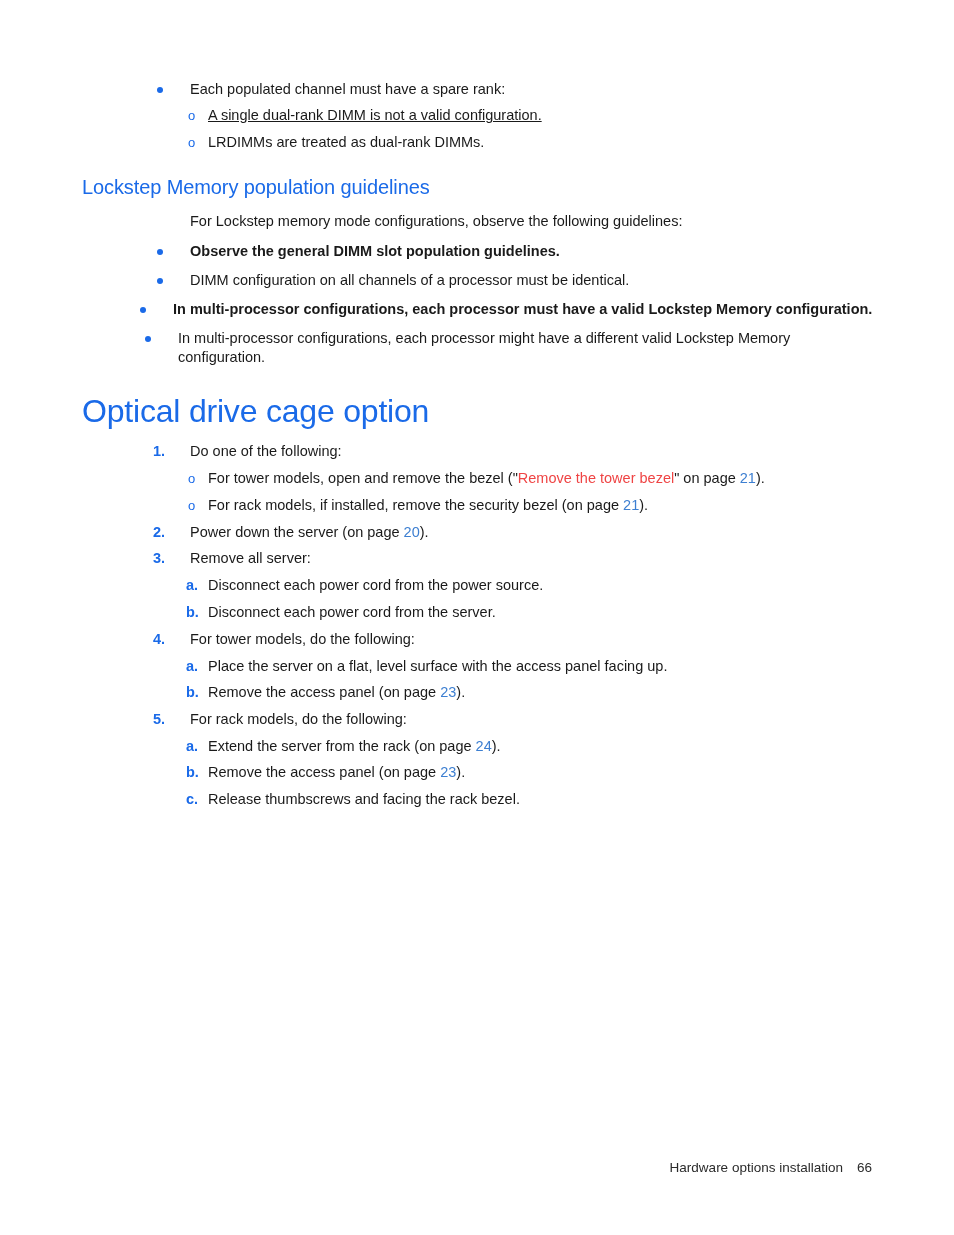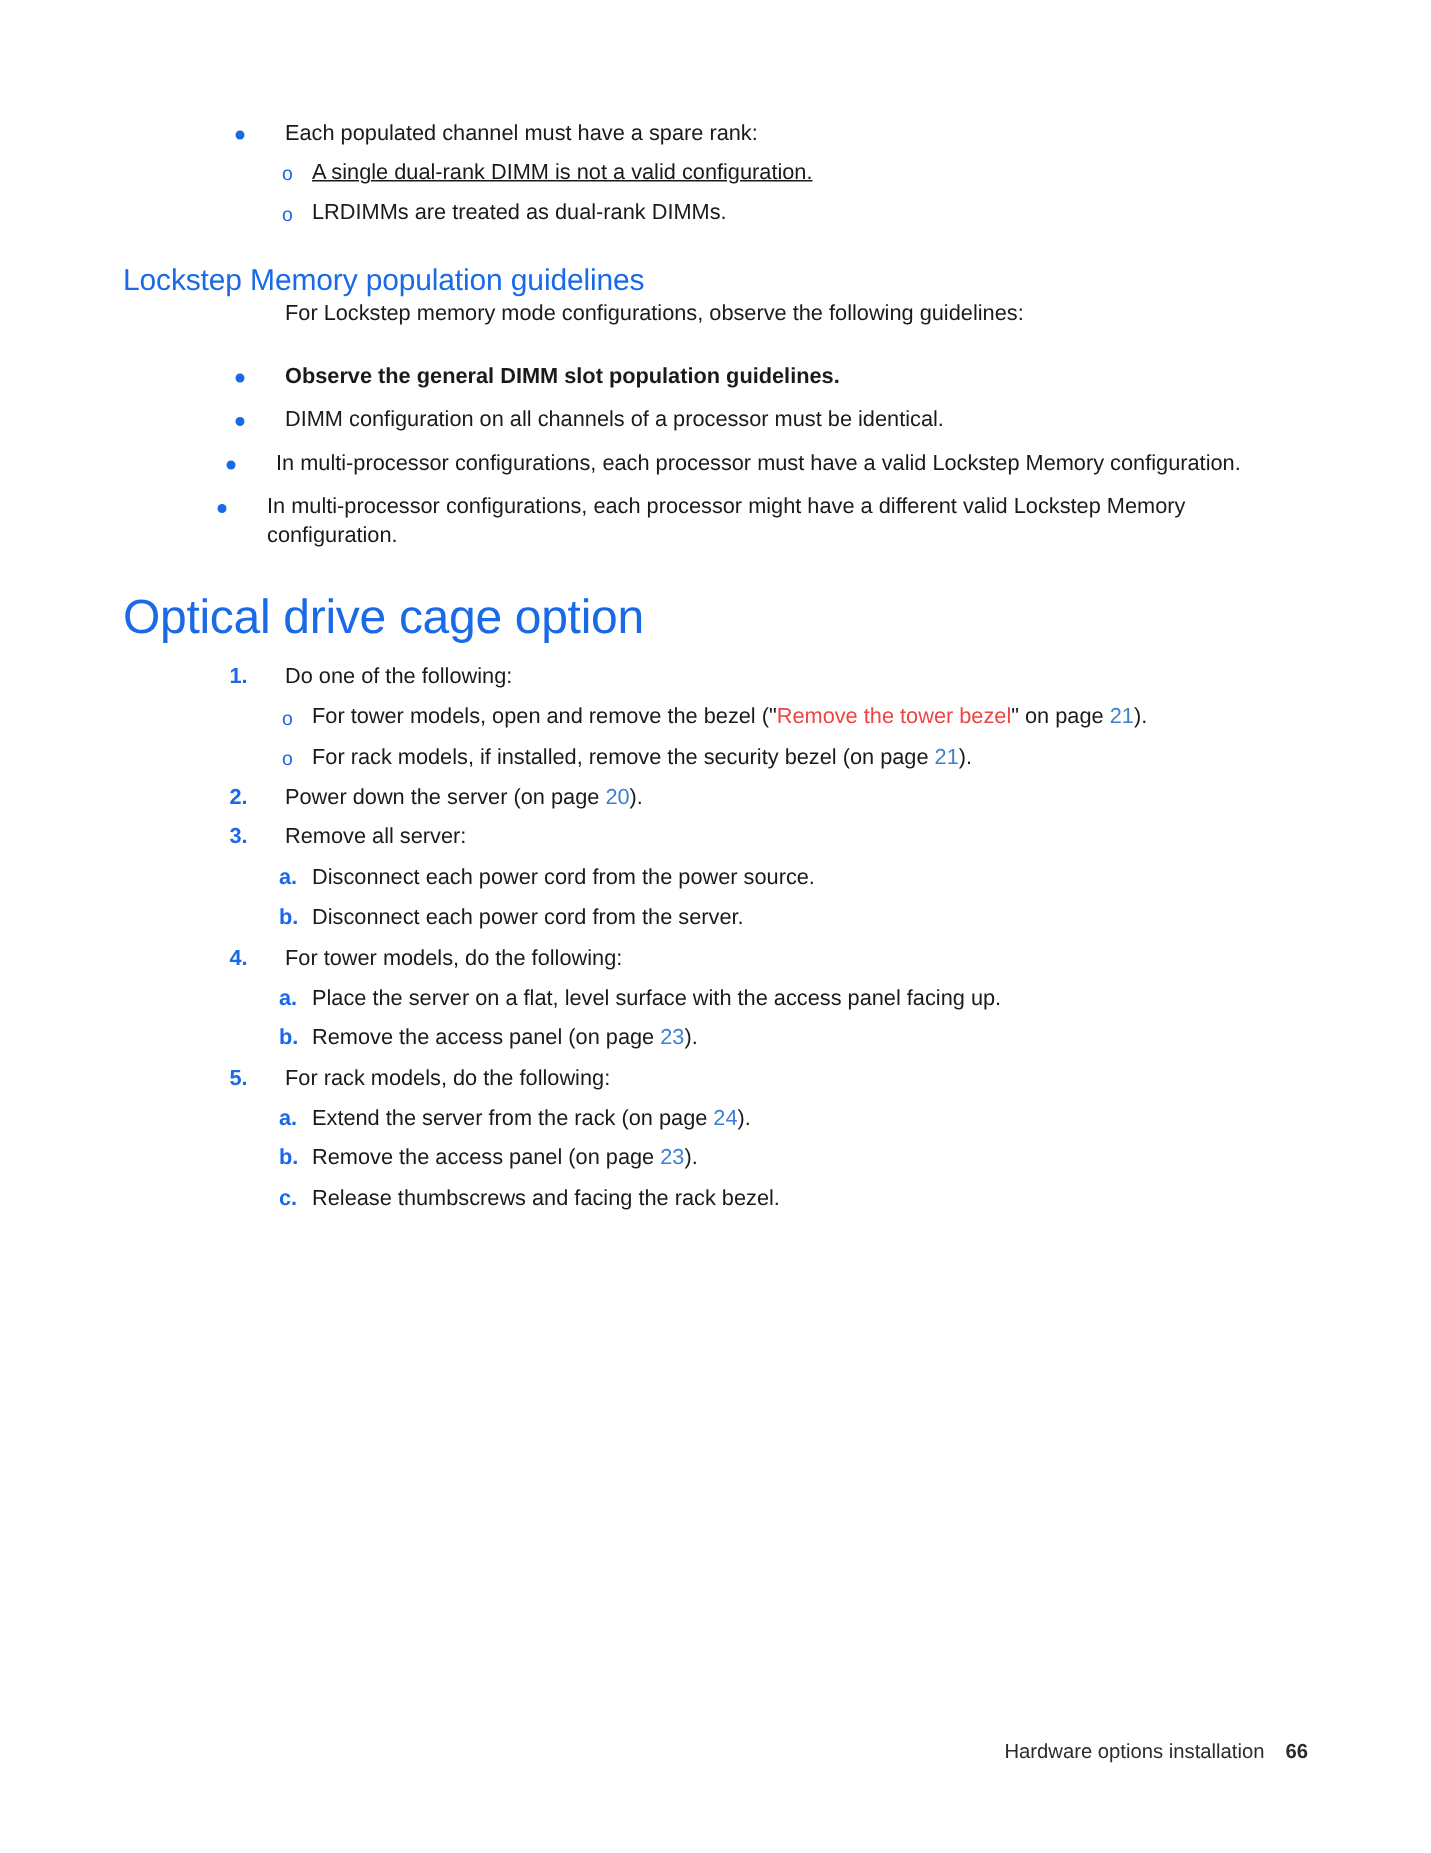--- a/index.html
+++ b/index.html
@@ -129,21 +129,20 @@
     left: 0;
     top: 1159px;
     width: 872px;
     text-align: right;
     font-size: 13.5px;
     line-height: 18px;
     color: #2b2b2b;
   }
   .footer .fnum {
     margin-left: 14px;
-    font-weight: bold;
   }
 </style>
 </head>
 <body>
 
 <div class="page">
   <div class="content">
 
     <div class="row" style="left:157px; top:80px; width:740px;">
       <span class="marker bullet-dot" style="left:0px; top:7px;"></span>
@@ -155,33 +154,33 @@
       <span class="txt" style="margin-left:20px;text-decoration:underline;">A single dual-rank DIMM is not a valid configuration.</span>
     </div>
 
     <div class="row" style="left:188px; top:133px; width:710px;">
       <span class="marker bullet-o" style="left:0px; top:0px;">o</span>
       <span class="txt" style="margin-left:20px;">LRDIMMs are treated as dual-rank DIMMs.</span>
     </div>
 
     <h2 class="doc-h2">Lockstep Memory population guidelines</h2>
 
-    <p class="body-para" style="left:190px; top:200px; width:700px;">For Lockstep memory mode configurations, observe the following guidelines:</p>
+    <p class="body-para" style="left:190px; top:212px; width:700px;">For Lockstep memory mode configurations, observe the following guidelines:</p>
 
     <div class="row" style="left:157px; top:242px; width:740px;">
       <span class="marker bullet-dot" style="left:0px; top:7px;"></span>
       <span class="txt" style="margin-left:33px;font-weight:bold;">Observe the general DIMM slot population guidelines.</span>
     </div>
 
     <div class="row" style="left:157px; top:271px; width:740px;">
       <span class="marker bullet-dot" style="left:0px; top:7px;"></span>
       <span class="txt" style="margin-left:33px;">DIMM configuration on all channels of a processor must be identical.</span>
     </div>
 
-    <div class="row" style="left:151px; top:300px; width:740px;">
+    <div class="row" style="left:140px; top:300px; width:740px;font-weight:bold;">
       <span class="marker bullet-dot" style="left:0px; top:7px;"></span>
       <span class="txt" style="margin-left:33px;">In multi-processor configurations, each processor must have a valid Lockstep Memory configuration.</span>
     </div>
 
     <div class="row" style="left:145px; top:329px; width:700px;">
       <span class="marker bullet-dot" style="left:0px; top:7px;"></span>
       <span class="txt" style="margin-left:33px;">In multi-processor configurations, each processor might have a different valid Lockstep Memory configuration.</span>
     </div>
 
     <h1 class="doc-h1">Optical drive cage option</h1>

